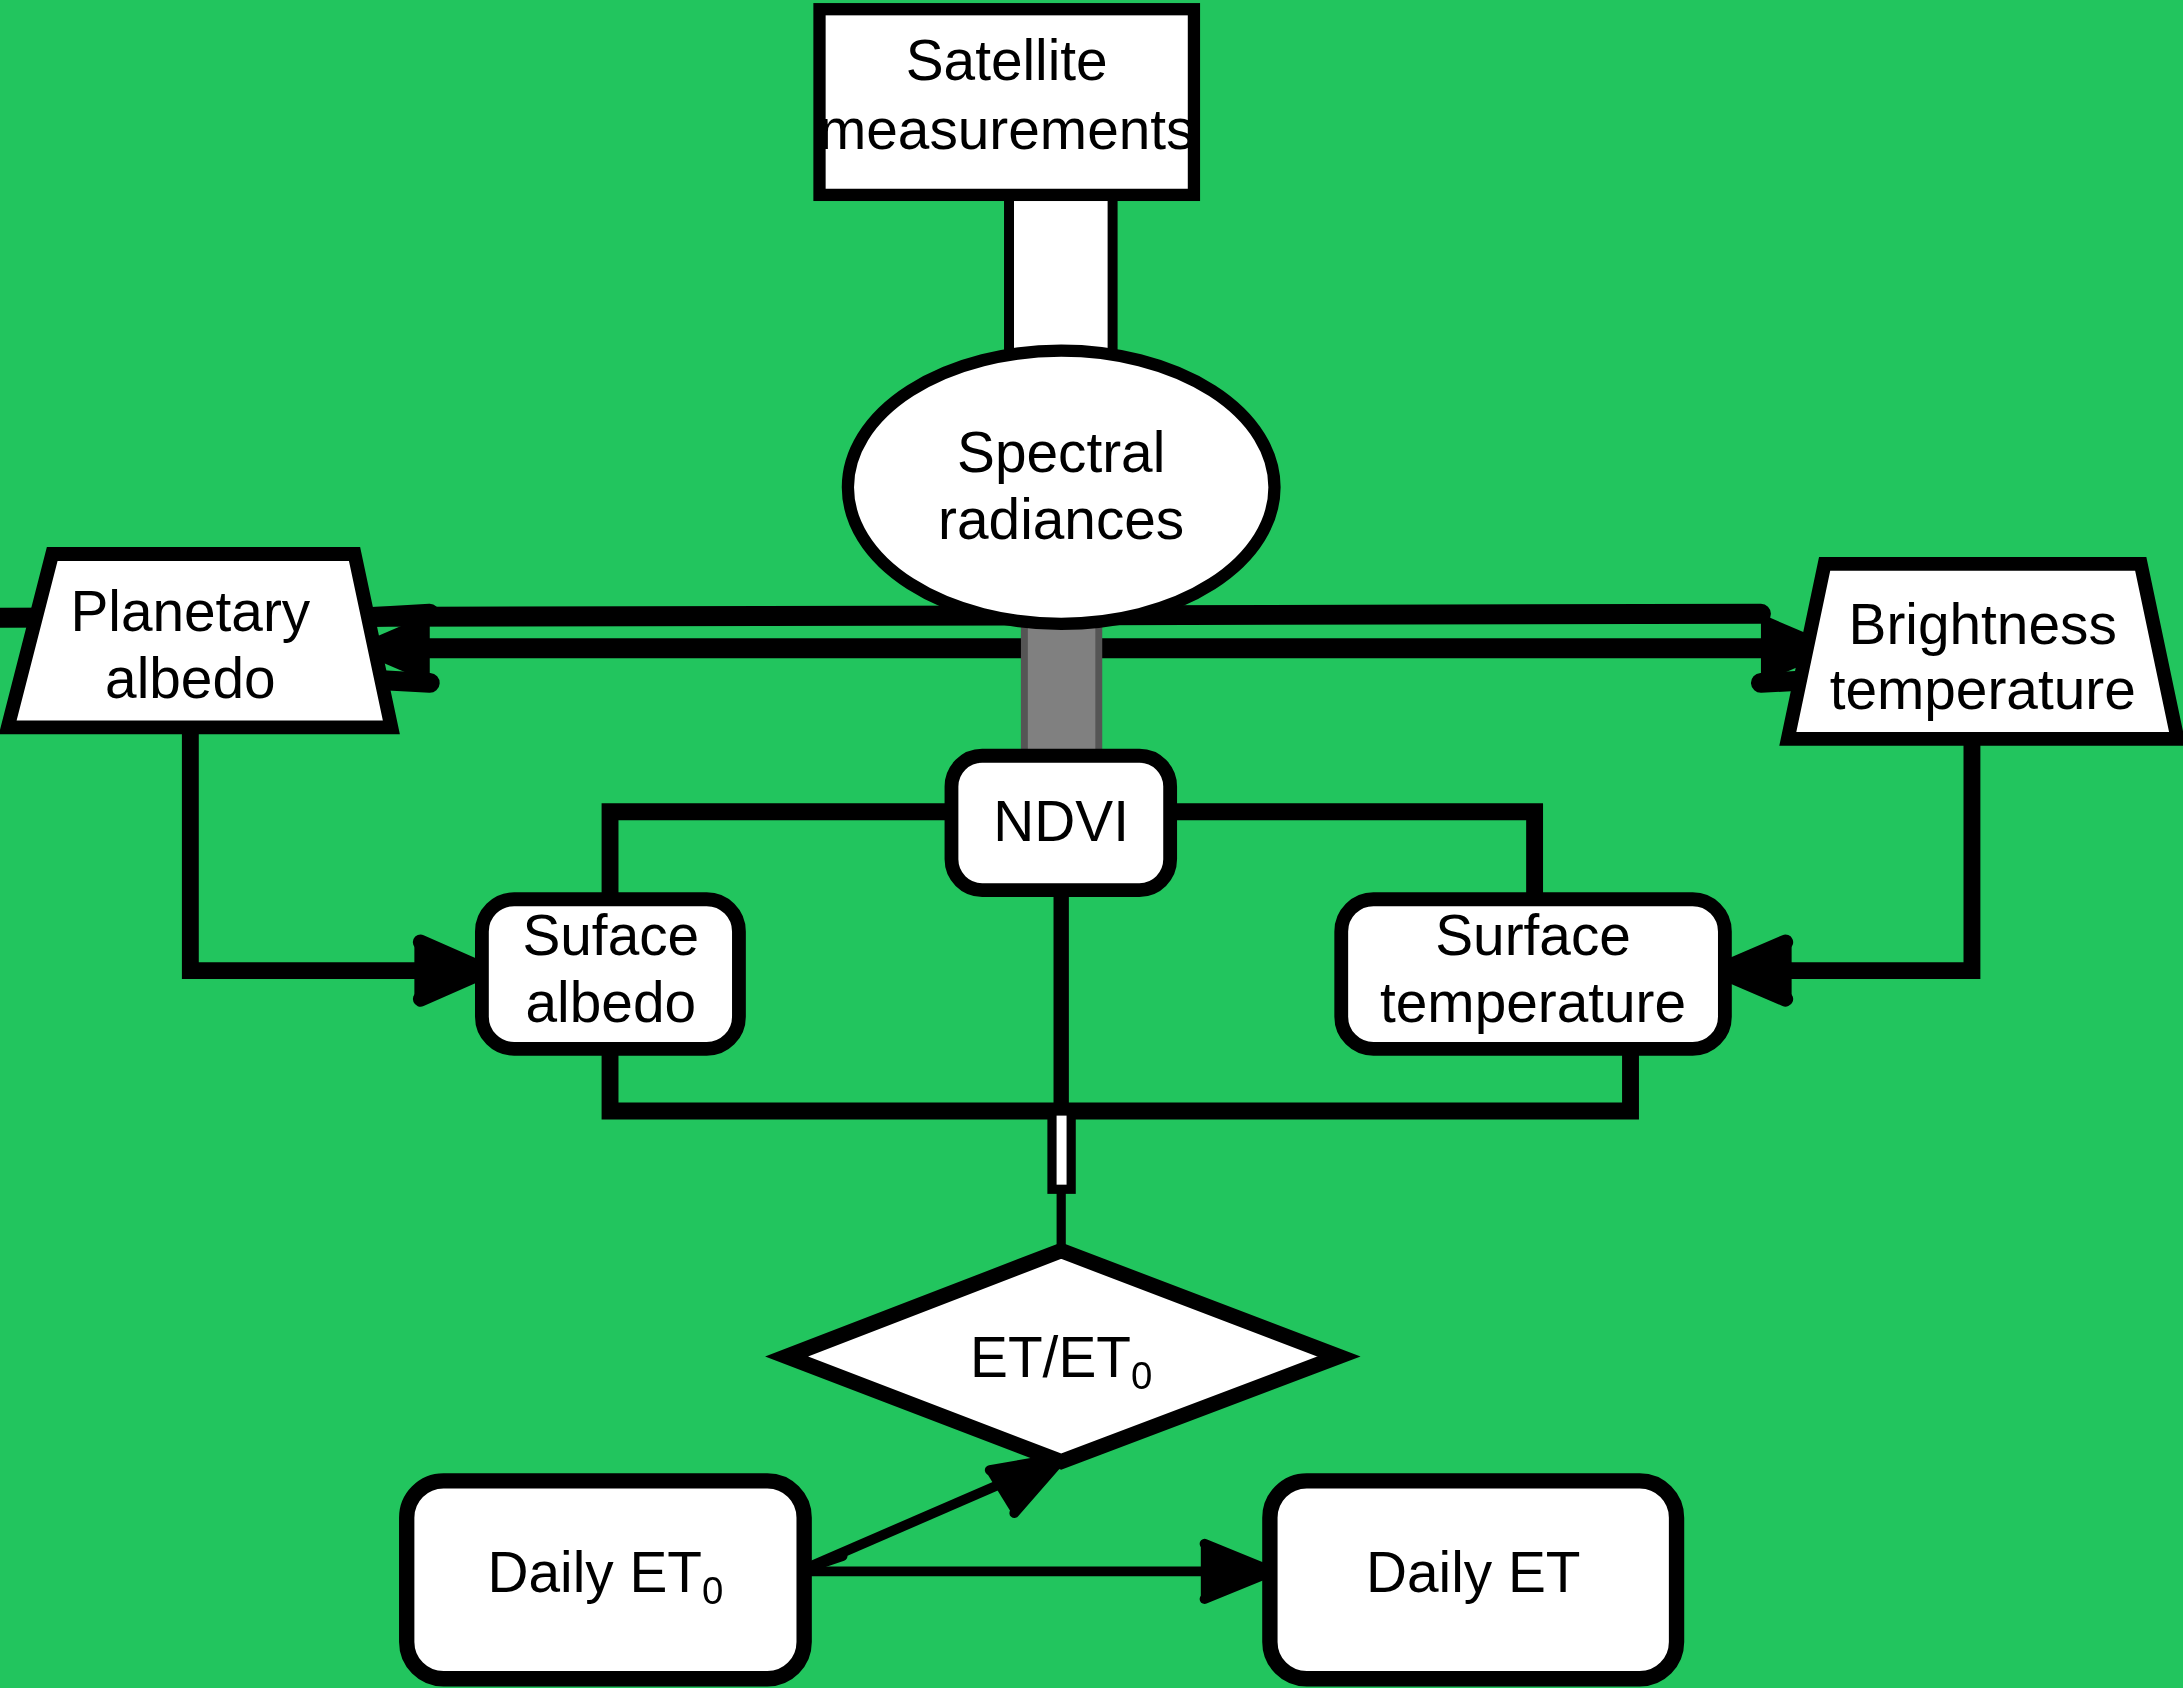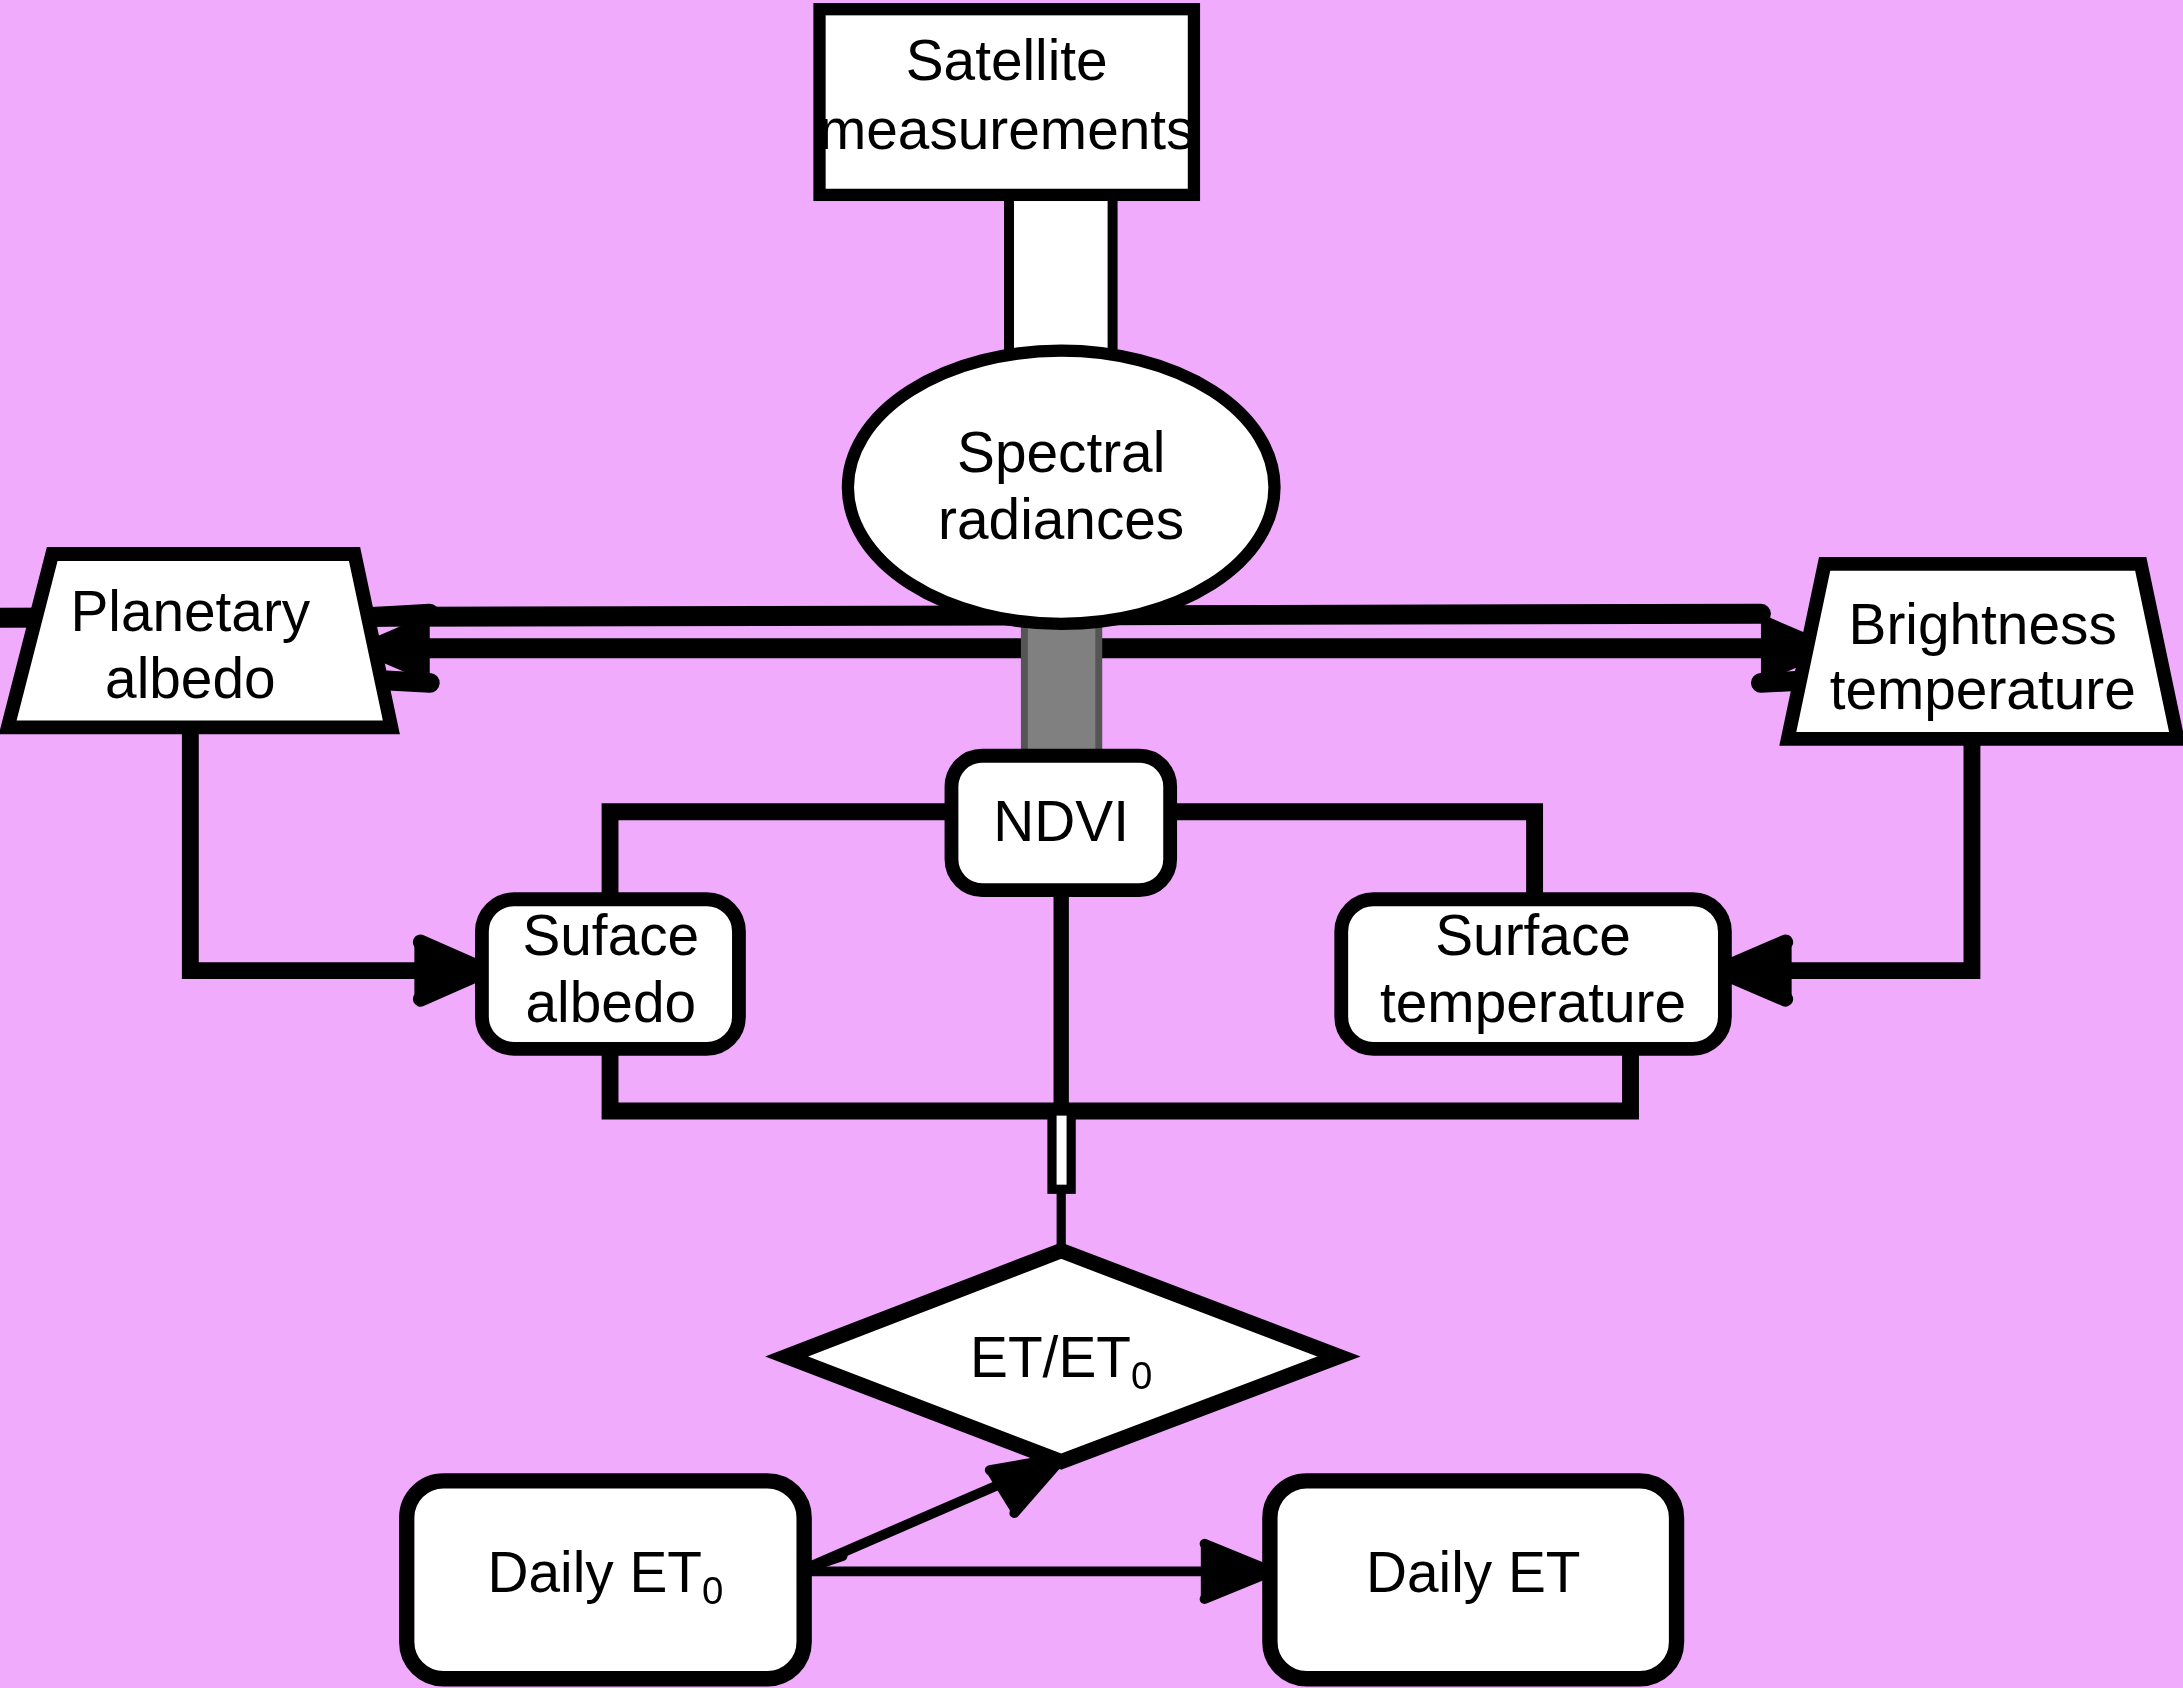--- a/index.html
+++ b/index.html
@@ -8,21 +8,21 @@
     padding: 0;
     background: #ffffff;
   }
   body {
     font-family: "Liberation Sans", sans-serif;
   }
   #diagram-root {
     position: relative;
     width: 2183px;
     height: 1688px;
-    background: #f0abfc;
+    background: #22c55e;
     overflow: hidden;
   }
   #flow-svg {
     position: absolute;
     left: 0;
     top: 0;
     width: 2183px;
     height: 1688px;
     display: block;
   }

